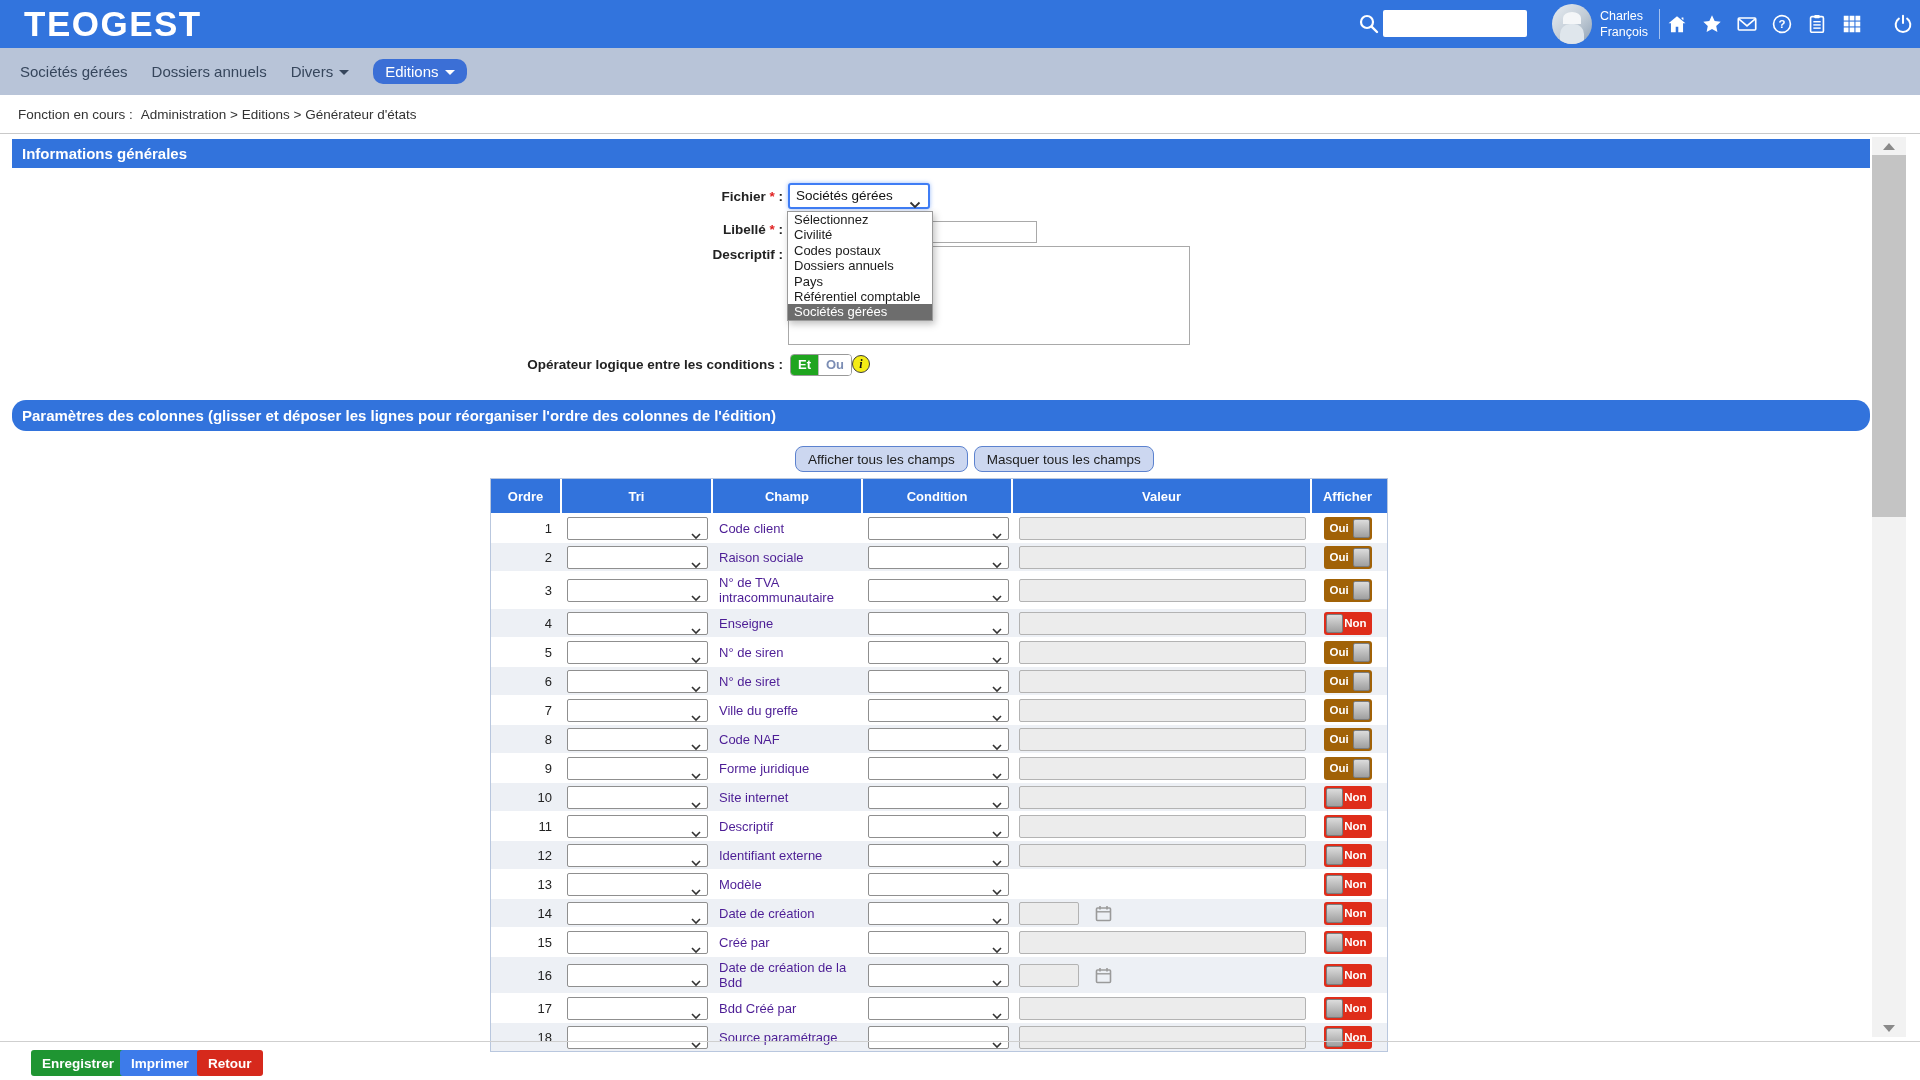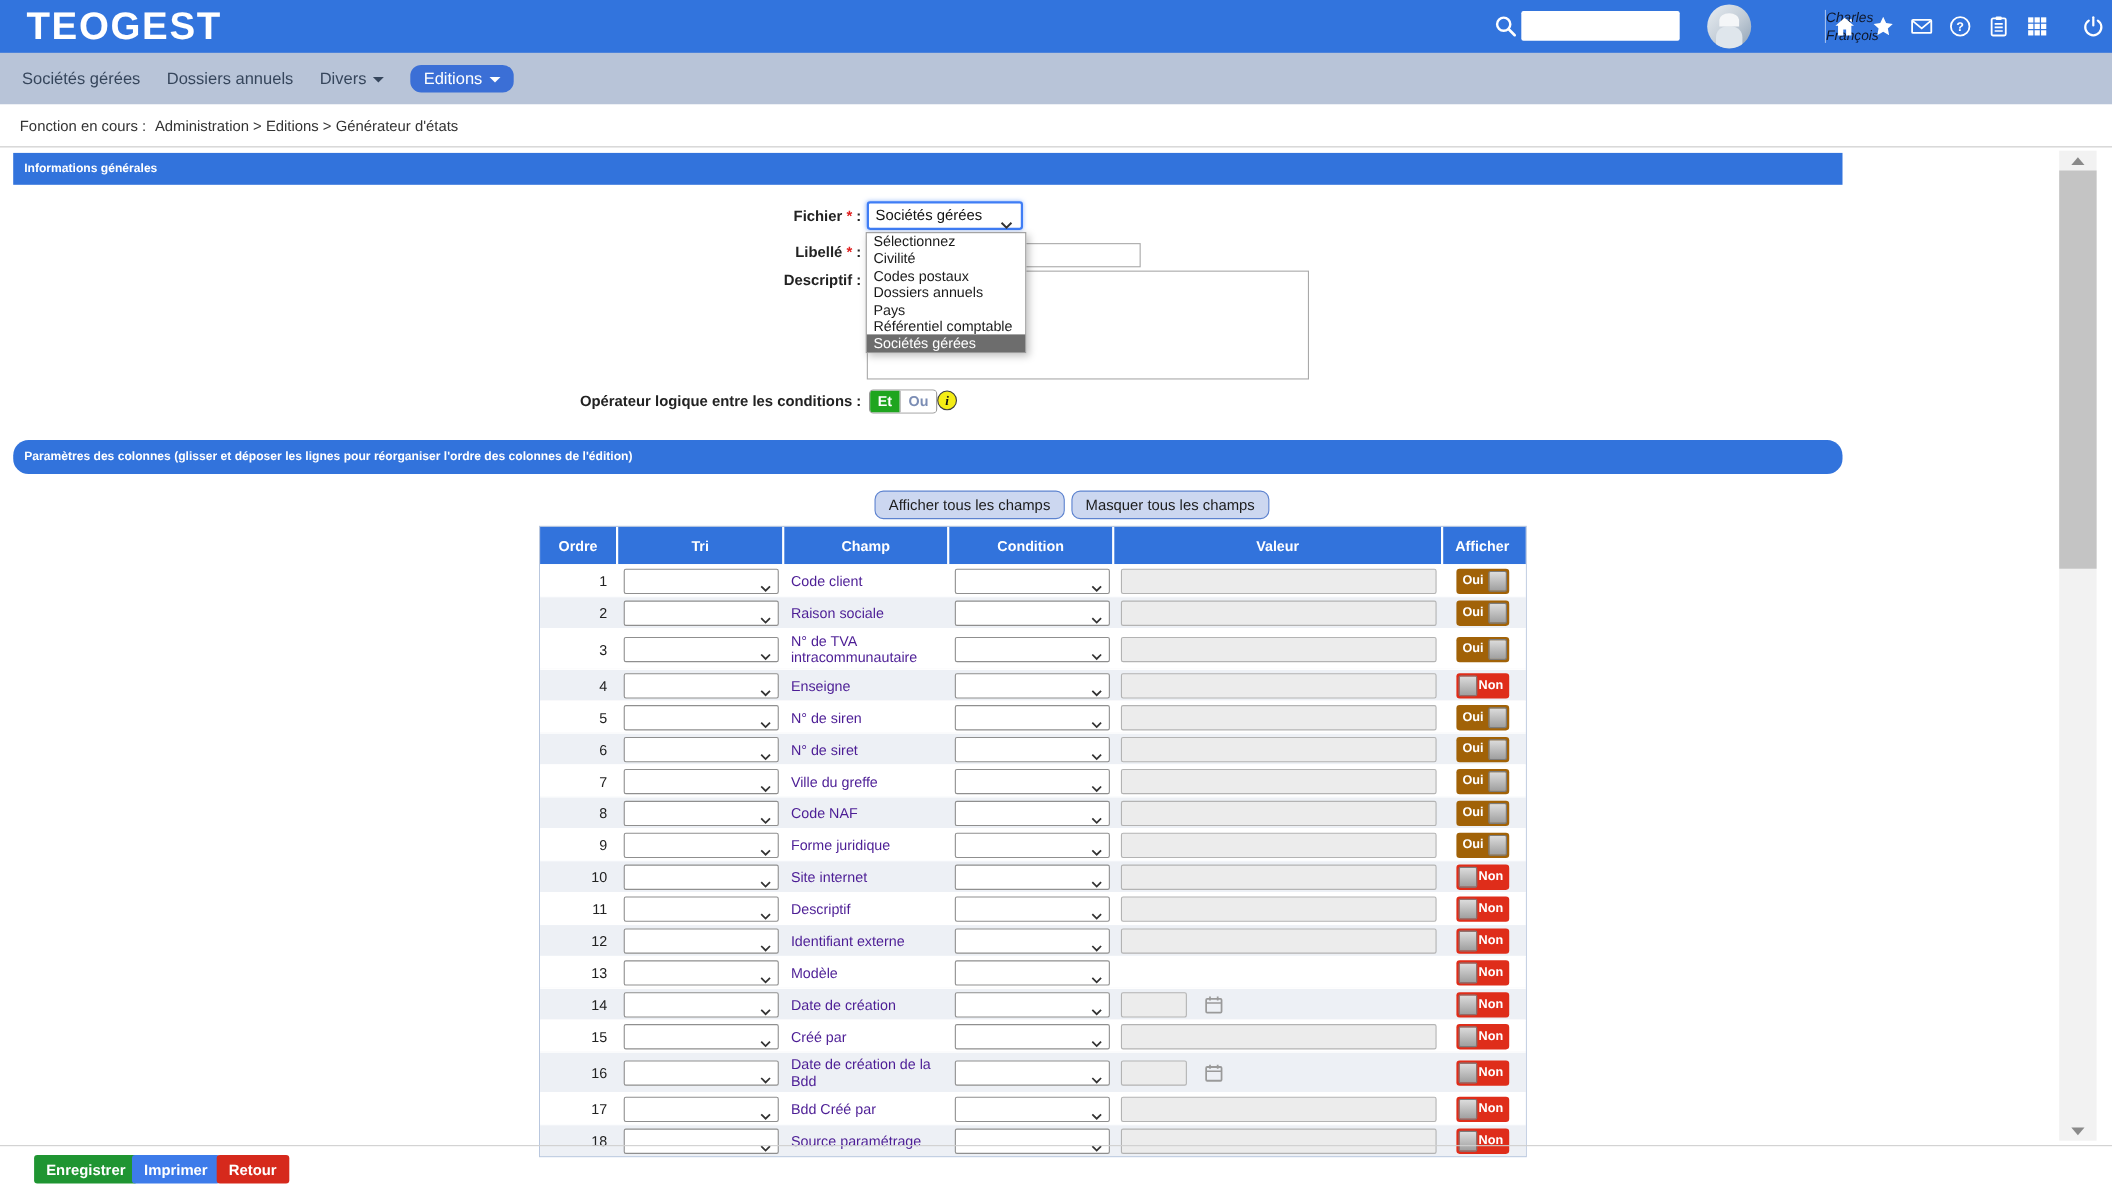--- a/index.html
+++ b/index.html
@@ -13,21 +13,21 @@
           letter-spacing:1.5px; line-height:42px; }
   .search-ico { position:absolute; left:1358px; top:13px; }
   .search-input { position:absolute; left:1383px; top:10px; width:144px; height:27px;
                   border:none; border-radius:2px; background:#fff; padding:0 6px; font-size:13px; }
   .avatar { position:absolute; left:1552px; top:4px; width:40px; height:40px; border-radius:50%;
             background:linear-gradient(135deg,#e8edf2 0%,#c2ccd6 55%,#8da0b4 100%); overflow:hidden; }
   .avatar::after { content:""; position:absolute; left:11px; top:8px; width:18px; height:12px;
                    border-radius:50% 50% 0 0; background:#f4f6f8; }
   .avatar::before { content:""; position:absolute; left:8px; top:20px; width:24px; height:20px;
                     border-radius:10px 10px 0 0; background:#dfe6ec; }
-  .uname { position:absolute; left:1660px; top:8px; color:#0f172a; font-size:12.5px; line-height:16px;font-style:italic; }
+  .uname { position:absolute; left:1600px; top:8px; color:#ffffff; font-size:12.5px; line-height:16px; }
   .vdiv { position:absolute; left:1659px; top:9px; width:1px; height:30px; background:rgba(255,255,255,.55); }
   .hicons { position:absolute; left:1666px; top:13px; display:flex; gap:13px; align-items:center; }
   .hico { width:22px; height:22px; display:flex; align-items:center; justify-content:center; cursor:pointer; }
   .hico.power { margin-left:16px; }
 
   
   .navbar { position:absolute; left:0; top:48px; width:1920px; height:47px; background:#b8c4d8;
             display:flex; align-items:center; gap:24px; padding-left:20px; }
   .nav-item { font-size:15px; color:#36465c; display:flex; align-items:center; gap:6px; cursor:pointer; }
   .nav-item .caret { width:0; height:0; border-left:5px solid transparent; border-right:5px solid transparent;
@@ -35,22 +35,22 @@
   .nav-item.active { background:#3b6fd6; color:#fff; border-radius:10px; padding:4px 12px; }
   .nav-item.active .caret { border-top-color:#fff; }
 
   
   .crumbrow { position:absolute; left:0; top:95px; width:1920px; height:39px; background:#fff;
               border-bottom:1px solid #c9c9c9; display:flex; align-items:center; padding-left:18px;
               font-size:13.5px; color:#333; }
   .crumbrow .path { margin-left:8px; }
 
   
-  .secbar { position:absolute; left:12px; width:1663px; background:#3273dc; color:#fff;
-            font-size:11px; font-weight:600; padding-left:10px; }
+  .secbar { position:absolute; left:12px; width:1858px; background:#3273dc; color:#fff;
+            font-size:15px; font-weight:600; padding-left:10px; }
   .secbar.info { top:139px; height:29px; line-height:29px; }
   .secbar.params { top:400px; height:31px; line-height:31px;border-radius:14px; }
 
   
   .flabel { position:absolute; left:460px; width:323px; text-align:right; font-weight:bold;
             font-size:13.5px; color:#222; }
   .flabel .req { color:#e02020; }
   .lab-fichier { top:189px; } .lab-libelle { top:222px; } .lab-descriptif { top:247px; }
   .lab-operator { left:300px; width:483px; top:357px; }
 

